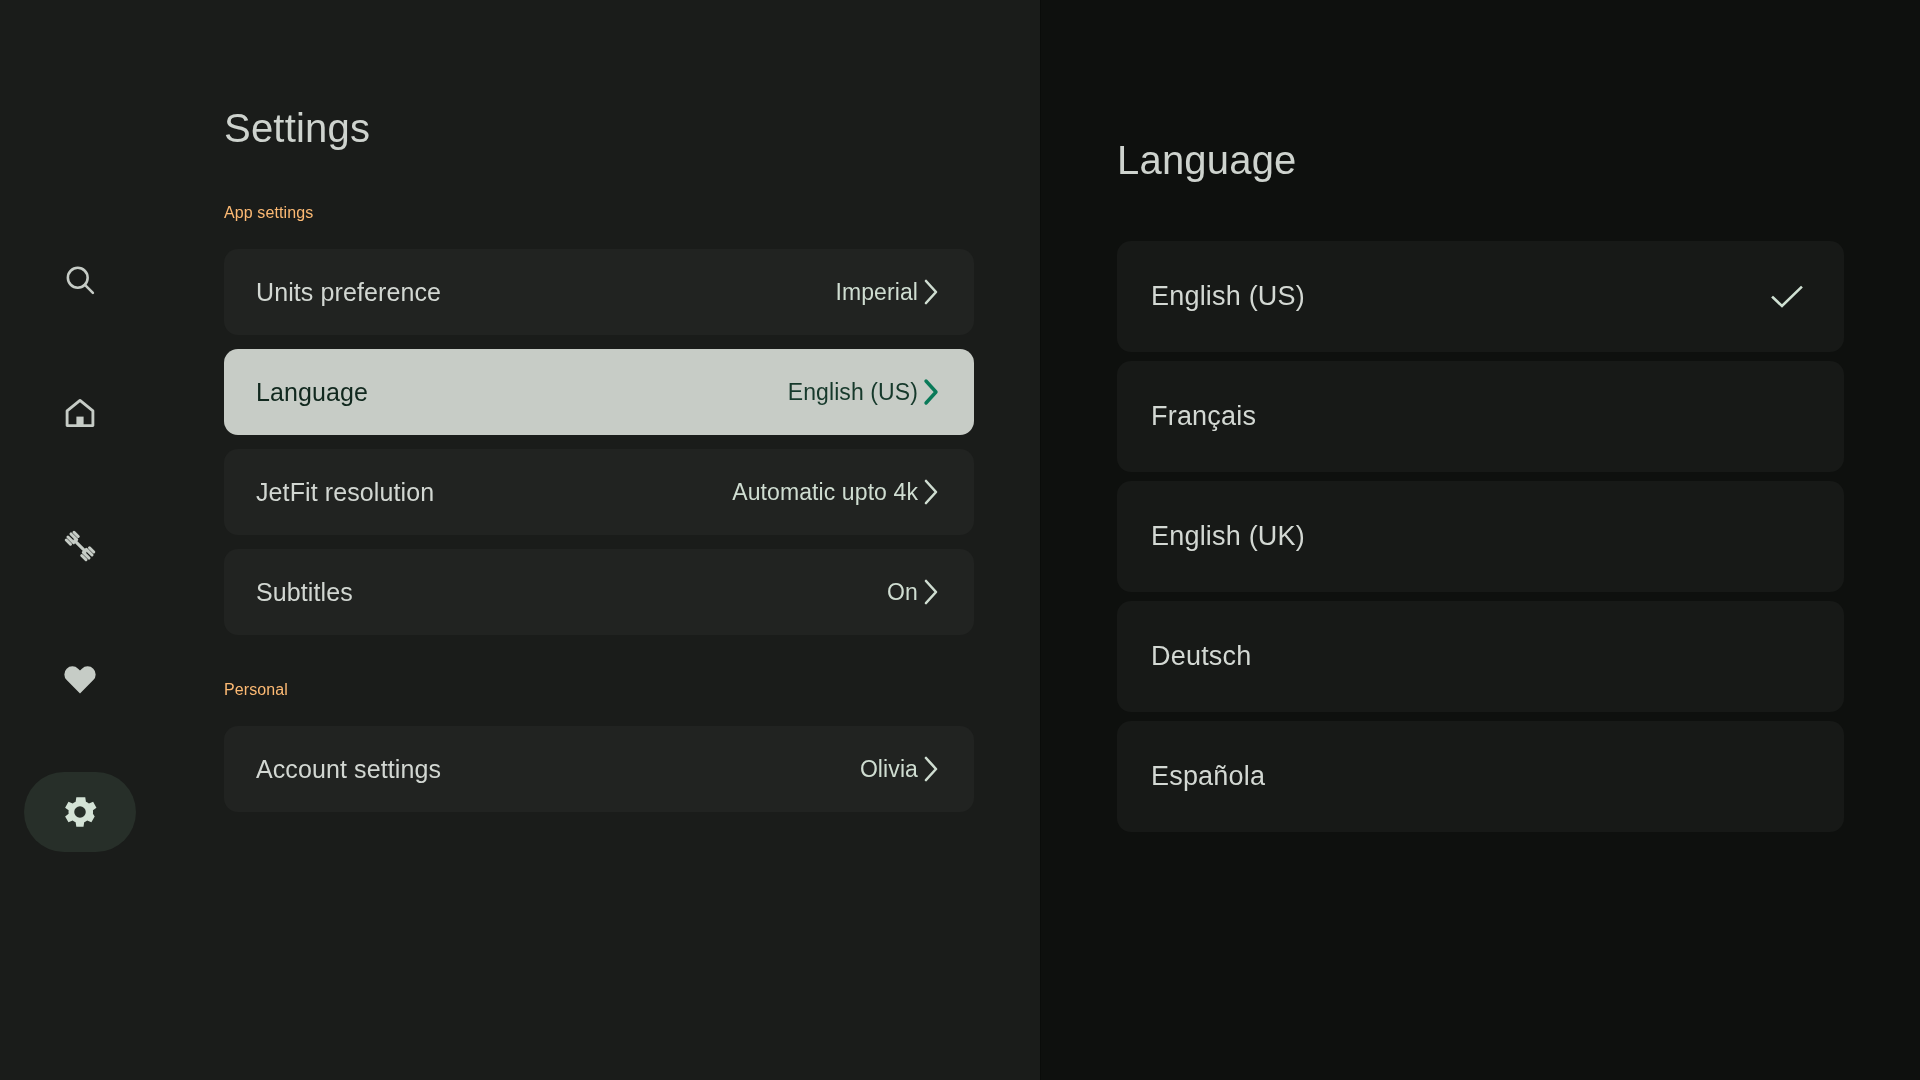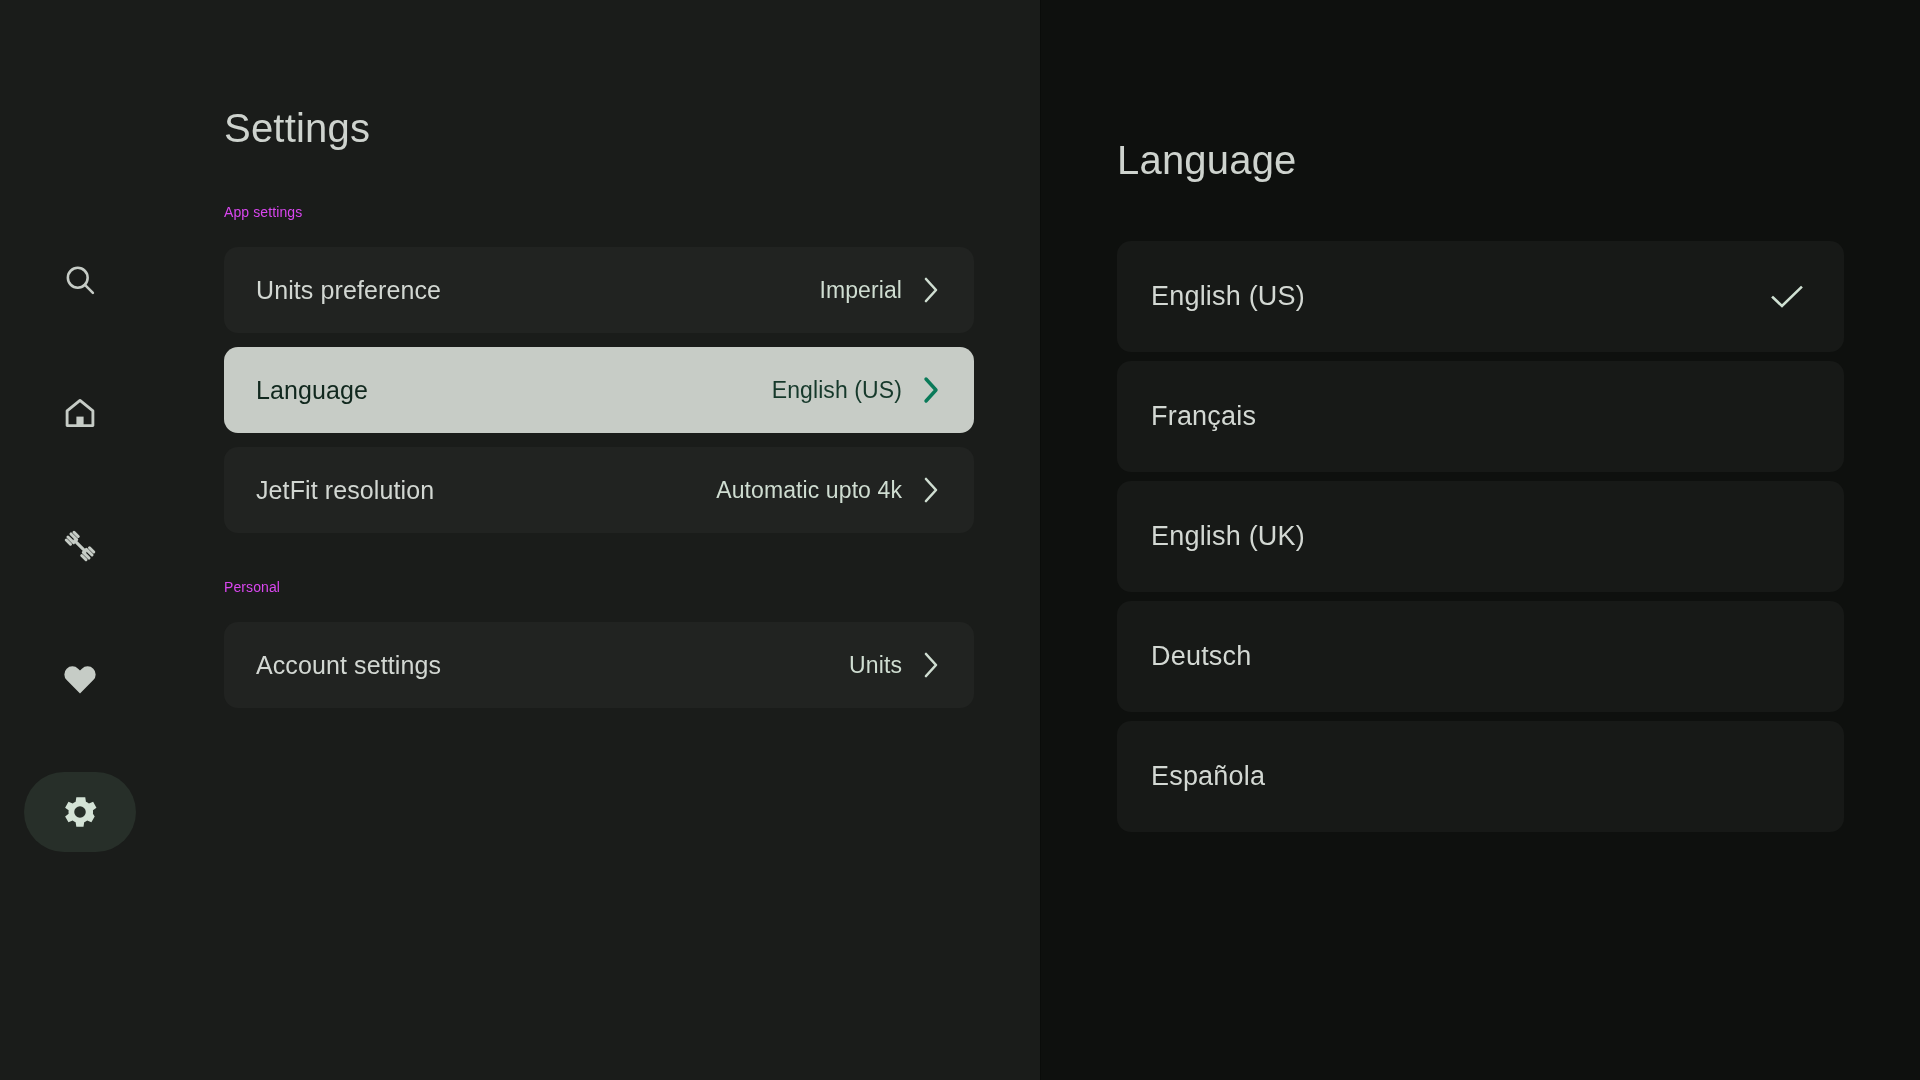--- a/index.html
+++ b/index.html
@@ -68,23 +68,23 @@
   }
   .page-title {
     font-size: 40px;
     font-weight: 400;
     color: #ced3ce;
     letter-spacing: 0.2px;
     line-height: 1;
     margin-bottom: 56px;
   }
   .section-label {
-    font-size: 14px;
-    font-weight: 400;
-    color: #d946ef;
+    font-size: 16px;
+    font-weight: 400;
+    color: #fdba74;
     margin-bottom: 27px;
     letter-spacing: 0.1px;
   }
   .section-label.personal { margin-top: 46px; }
 
   .settings-list {
     display: flex;
     flex-direction: column;
     gap: 14px;
   }
@@ -106,21 +106,21 @@
     font-size: 25px;
     font-weight: 400;
     color: #d2d7d2;
     letter-spacing: 0.1px;
   }
   .setting-row.selected .setting-label { color: #11281e; }
 
   .setting-right {
     display: flex;
     align-items: center;
-    gap: 18px;
+    gap: 2px;
   }
   .setting-value {
     font-size: 23px;
     font-weight: 400;
     color: #cfddd1;
     letter-spacing: 0.1px;
     white-space: nowrap;
   }
   .setting-row.selected .setting-value { color: #16392b; }
 
@@ -287,30 +287,41 @@
         <span class="setting-right">
           <span class="setting-value">Automatic upto 4k</span>
           <span>
             <svg class="chev" viewBox="0 0 22 34" fill="none">
                 <path d="M6 6l10 11-10 11" stroke-width="2.6" stroke-linecap="round" stroke-linejoin="round"></path>
               </svg>
           </span>
         </span>
       </div>
 
+      <div class="setting-row">
+        <span class="setting-label">Subtitles</span>
+        <span class="setting-right">
+          <span class="setting-value">On</span>
+          <span>
+            <svg class="chev" viewBox="0 0 22 34" fill="none">
+                <path d="M6 6l10 11-10 11" stroke-width="2.6" stroke-linecap="round" stroke-linejoin="round"></path>
+              </svg>
+          </span>
+        </span>
+      </div>
 
     </div>
 
     <div class="section-label personal">Personal</div>
     <div class="settings-list">
 
       <div class="setting-row">
         <span class="setting-label">Account settings</span>
         <span class="setting-right">
-          <span class="setting-value">Units</span>
+          <span class="setting-value">Olivia</span>
           <span>
             <svg class="chev" viewBox="0 0 22 34" fill="none">
                 <path d="M6 6l10 11-10 11" stroke-width="2.6" stroke-linecap="round" stroke-linejoin="round"></path>
               </svg>
           </span>
         </span>
       </div>
 
 
     </div>

